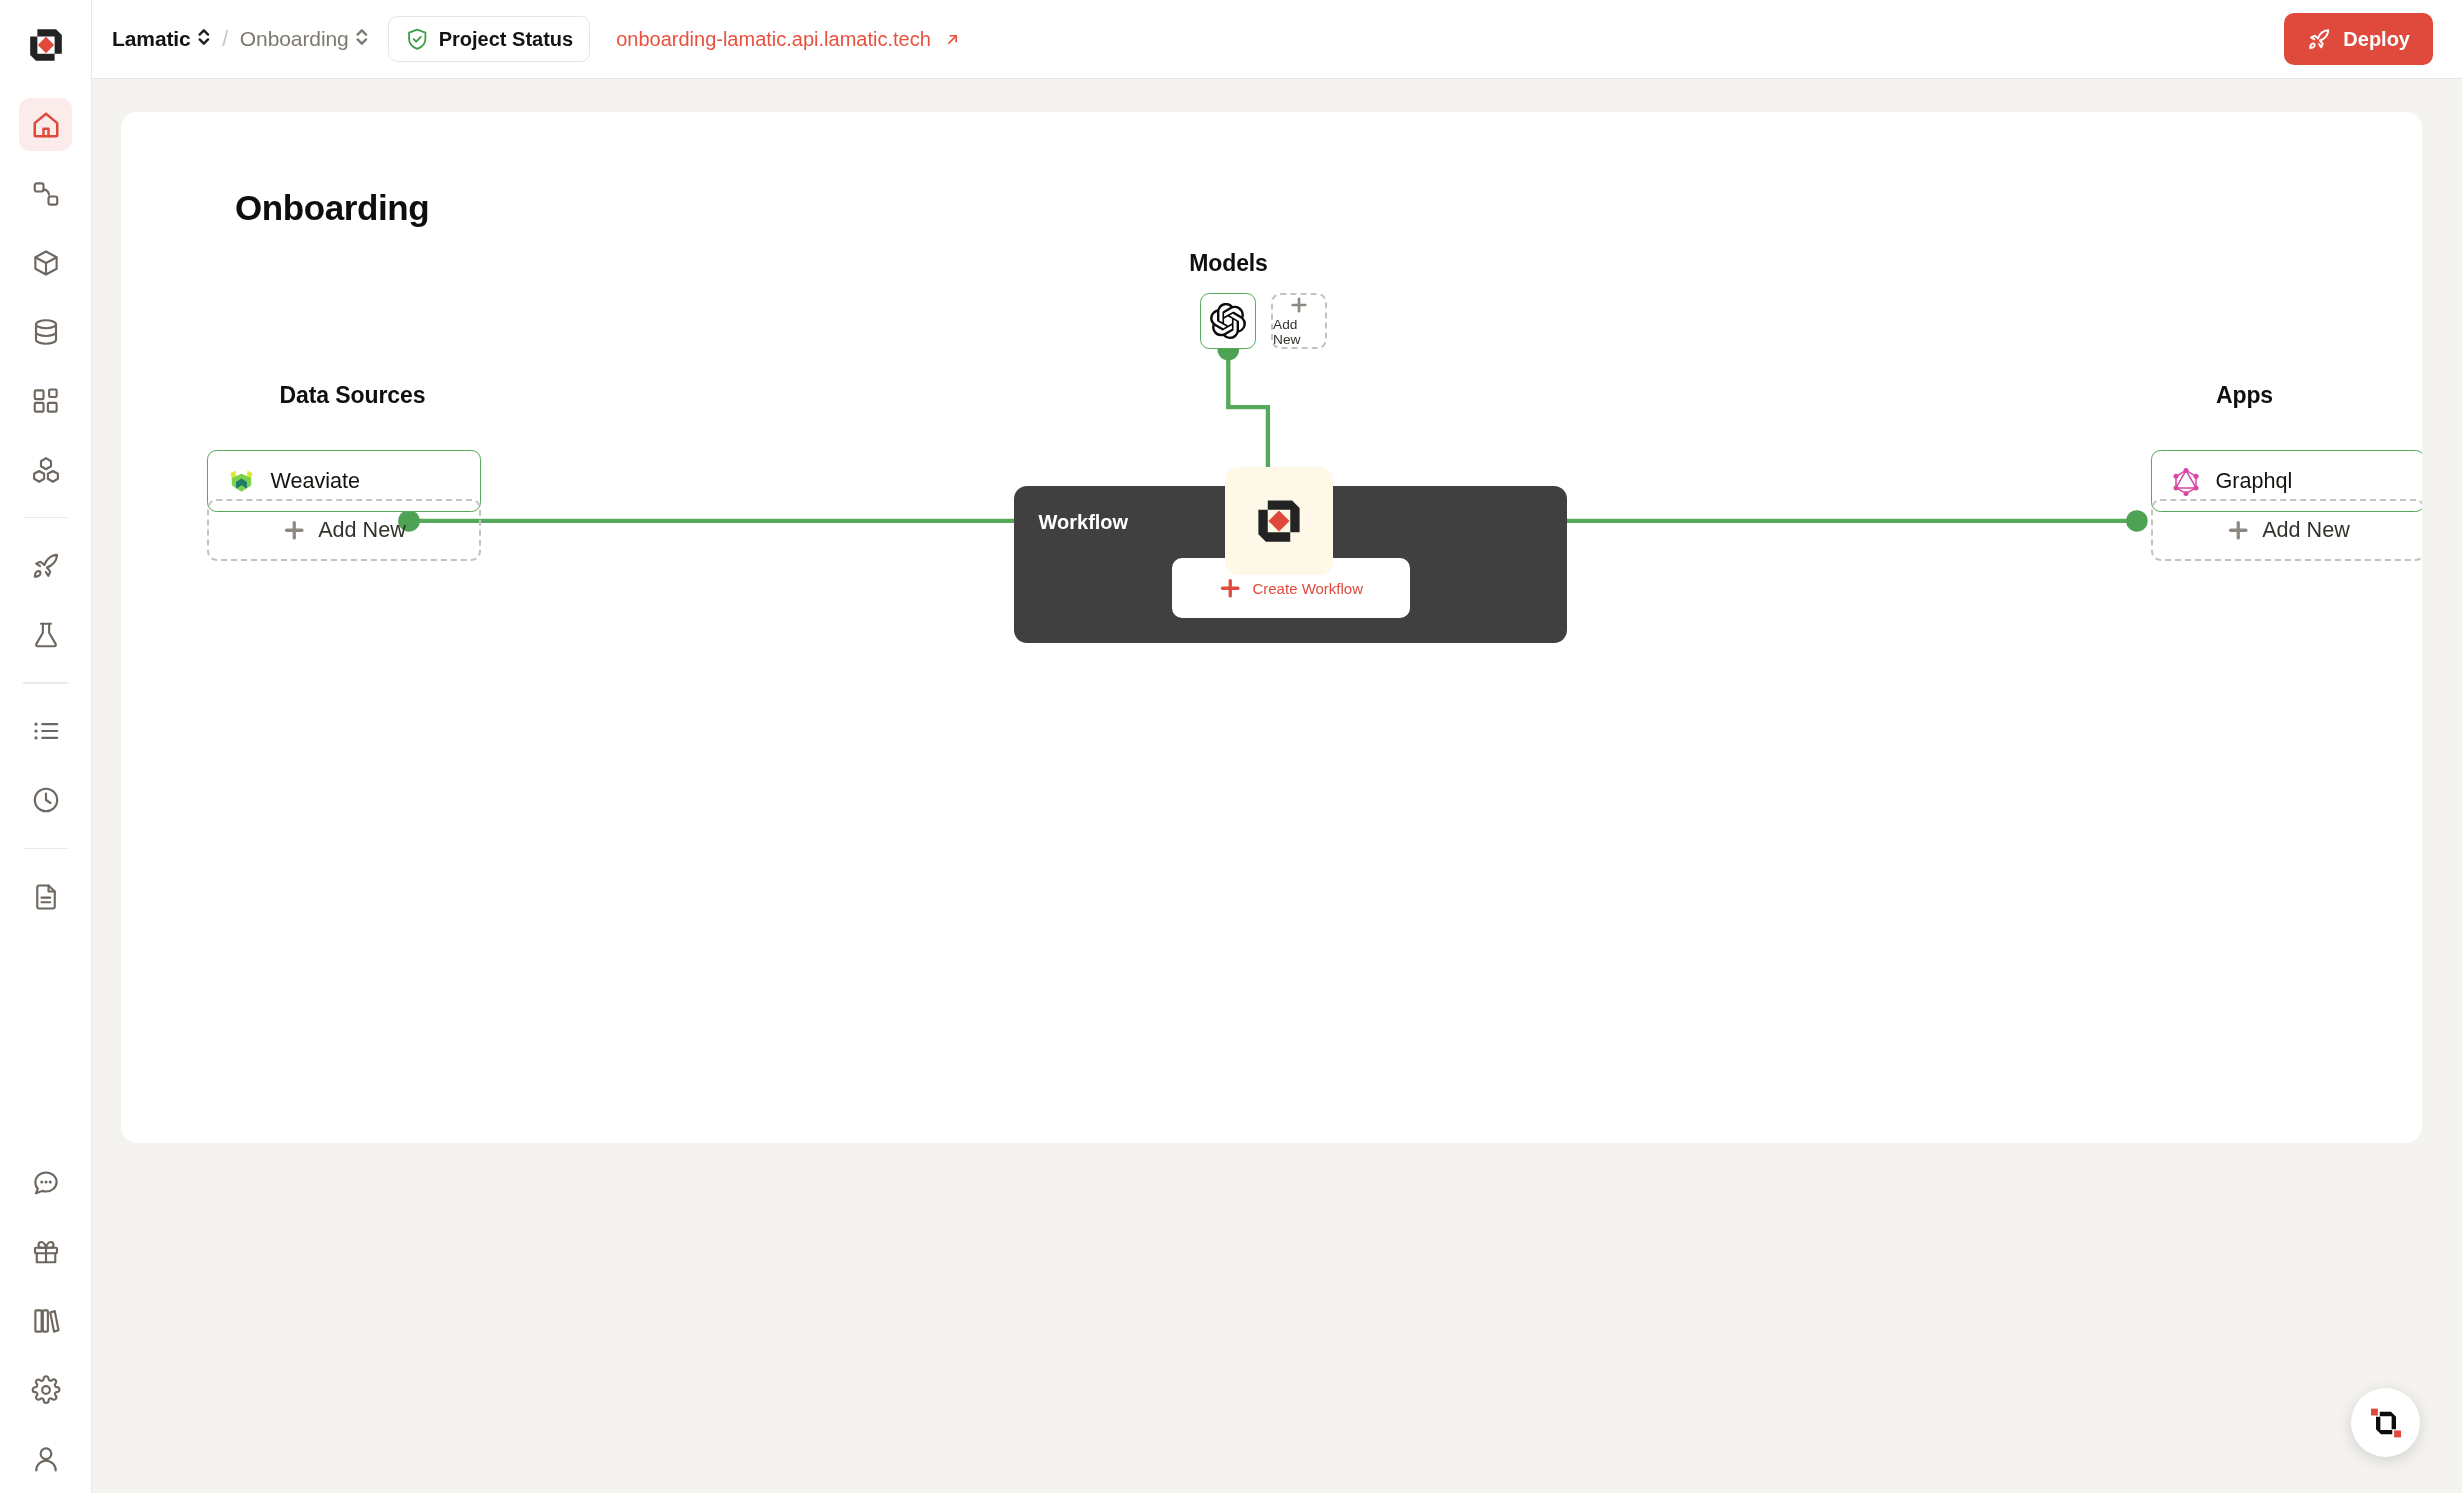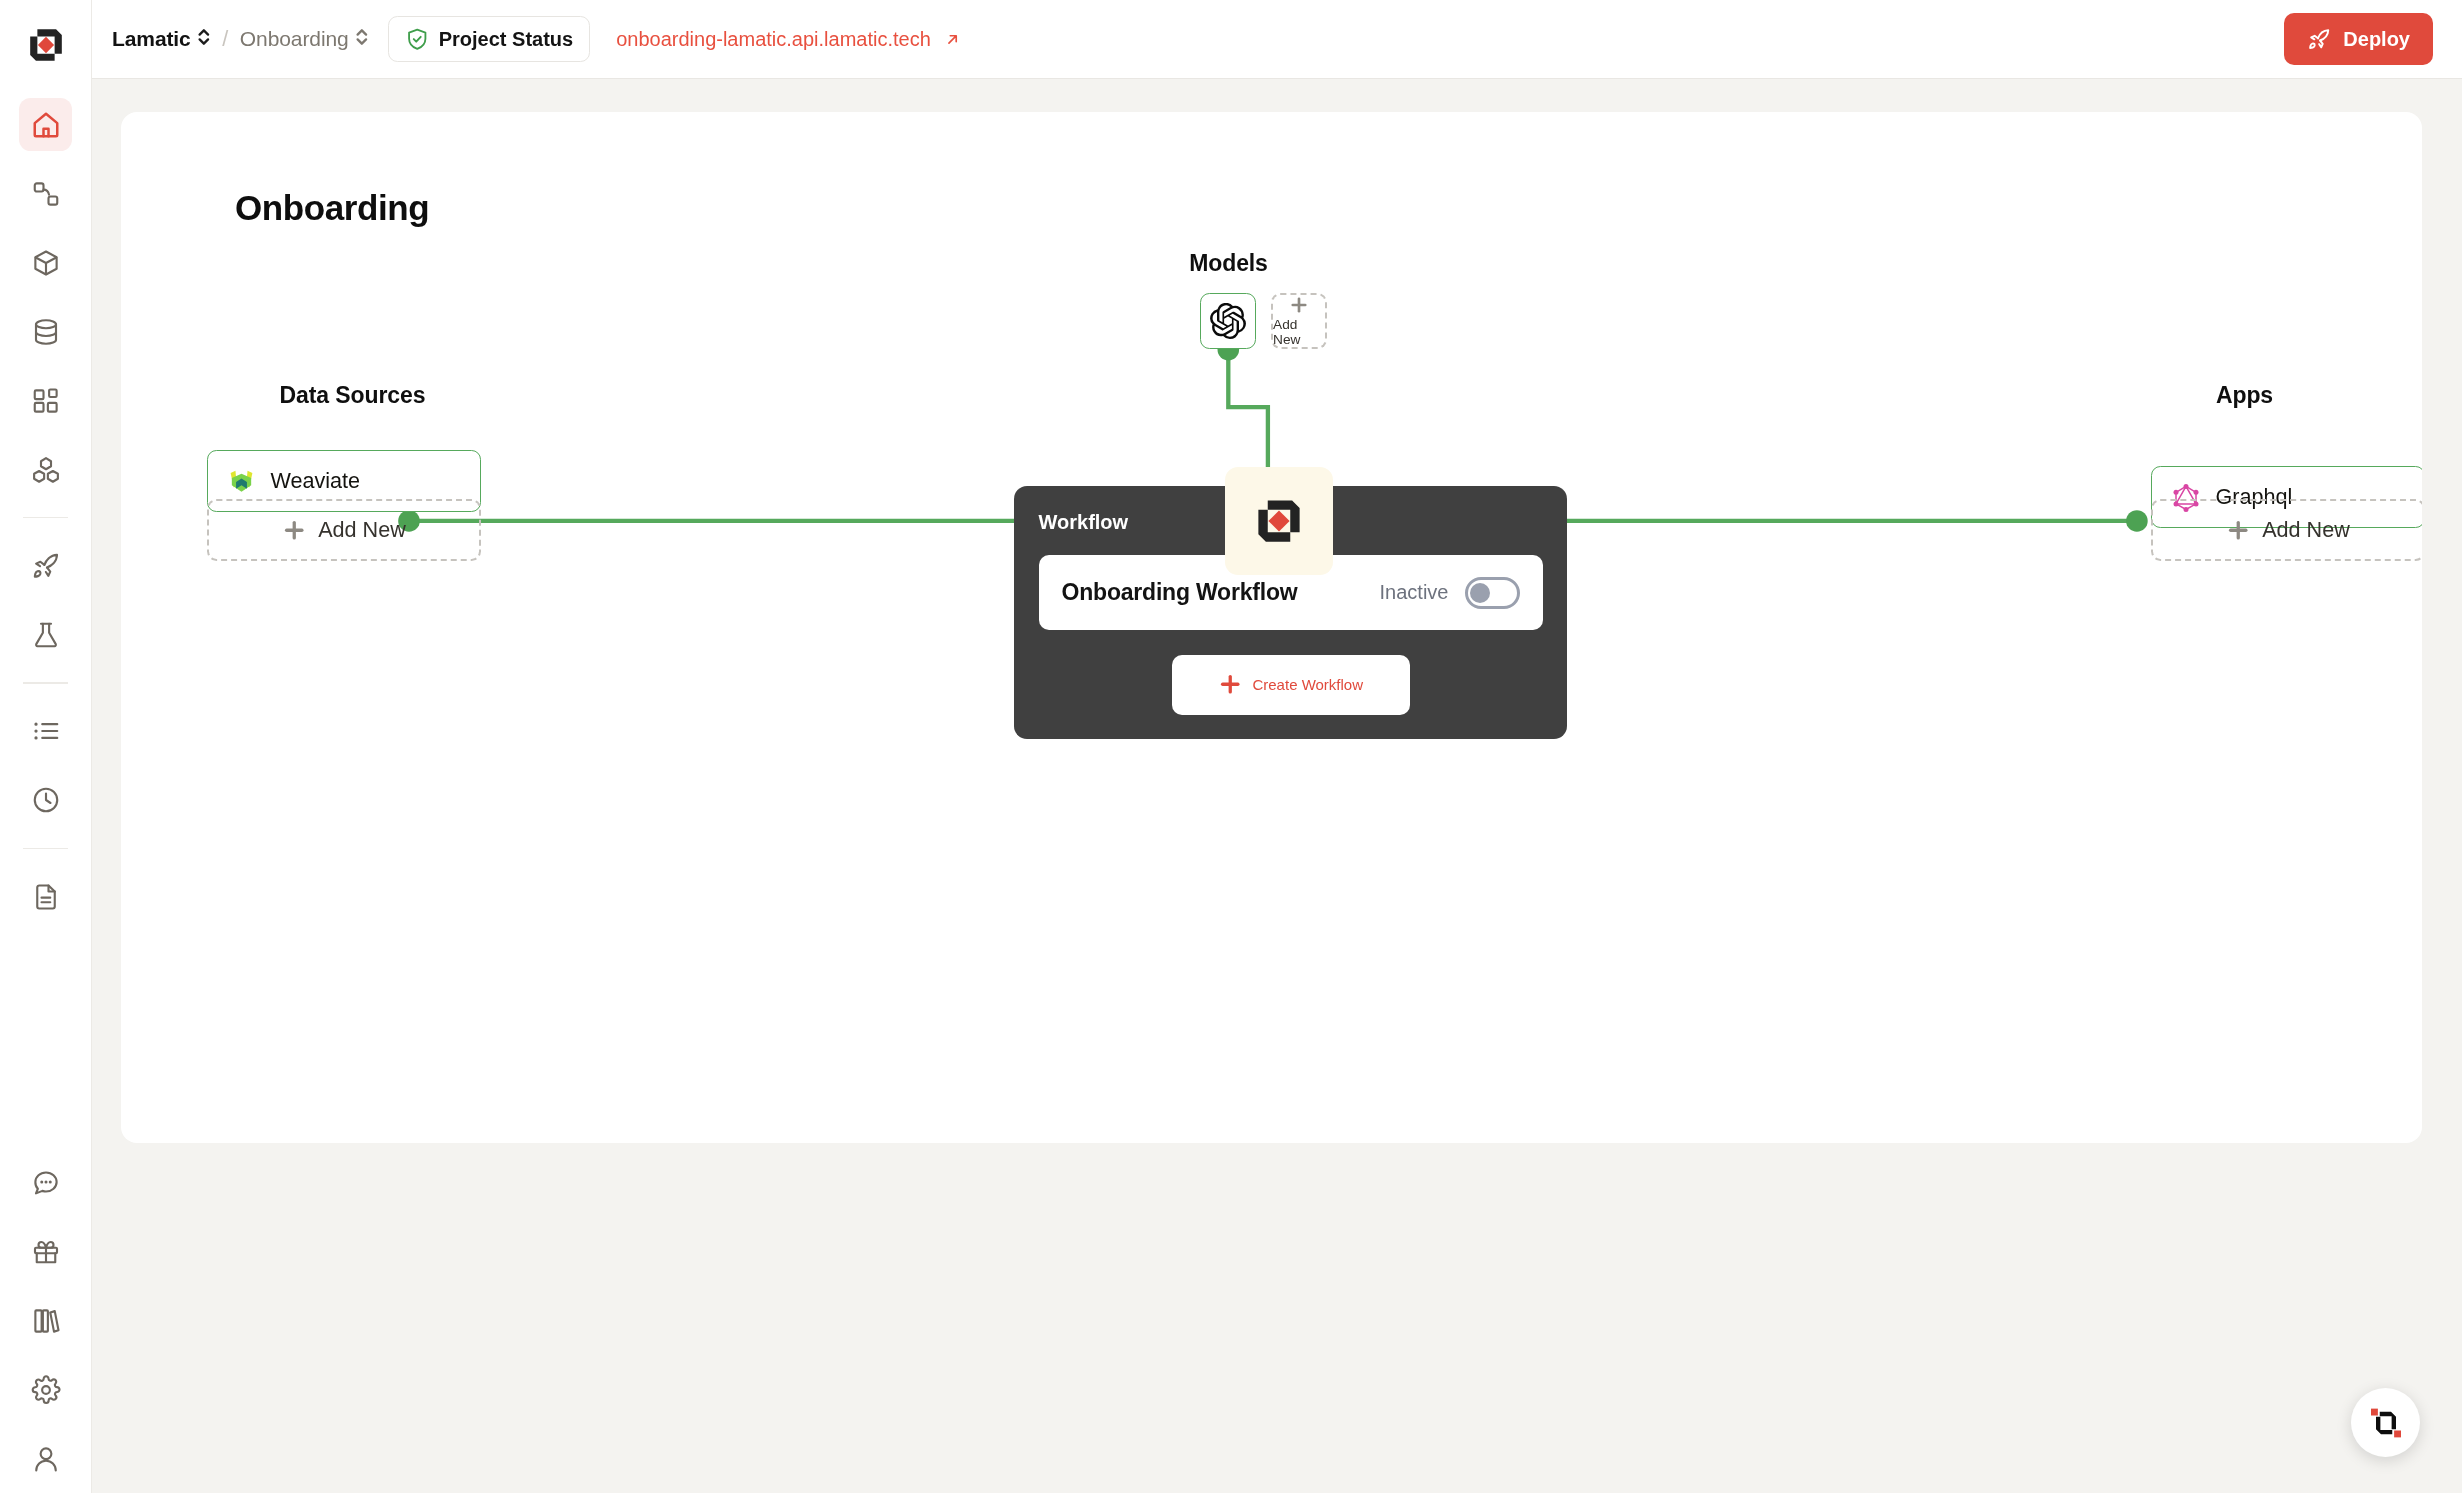--- a/index.html
+++ b/index.html
@@ -440,40 +440,32 @@
     <div id="center-node" style="left:1104px; top:355px;">
       <svg width="60" height="60" viewBox="0 0 64 64">
         <path d="M20 10 H46 L54 18 V44 H44 V20 H20 Z" fill="#232323"></path>
         <path d="M10 20 H20 V44 H44 V54 H18 L10 46 Z" fill="#232323"></path>
         <rect x="24" y="24" width="16" height="16" transform="rotate(45 32 32)" fill="#e0483b"></rect>
       </svg>
     </div>
 
     <section id="wf-panel" style="left:893px; top:374px; width:553px;">
       <div class="wf-head">Workflow</div>
-      <div id="wf-row">
-        <span id="wf-name">Onboarding Workflow</span>
-        <span id="wf-row-grow"></span>
-        <span id="wf-state">Inactive</span>
-        <span id="wf-toggle">
-          <span class="knob"></span>
-        </span>
-      </div>
       <button id="wf-create">
         <svg class="plus" viewBox="0 0 24 24">
           <line x1="12" y1="4.5" x2="12" y2="19.5"></line>
             <line x1="4.5" y1="12" x2="19.5" y2="12"></line>
         </svg>
         <span class="ctxt">Create Workflow</span>
       </button>
     </section>
 
     <div class="col-title" style="left:2030px; top:270px; width:187px;">Apps</div>
 
-    <div class="node-card" style="left:2030px; top:322px; width:274px; height:62px;">
+    <div class="node-card" style="left:2030px; top:306px; width:274px; height:62px;">
       <svg width="30" height="30" viewBox="0 0 48 48">
         <g stroke="#d946a4" stroke-width="2.4" fill="none">
           <path d="M24 7 L40 16.5 L40 35 L24 44 L8 35 L8 16.5 Z"></path>
           <path d="M24 7 L8 35 M24 7 L40 35 M8 35 L40 35"></path>
         </g>
         <g fill="#d946a4">
           <circle cx="24" cy="7" r="4"></circle>
             <circle cx="40" cy="16.5" r="4"></circle>
           <circle cx="40" cy="35" r="4"></circle>
             <circle cx="24" cy="44" r="4"></circle>

